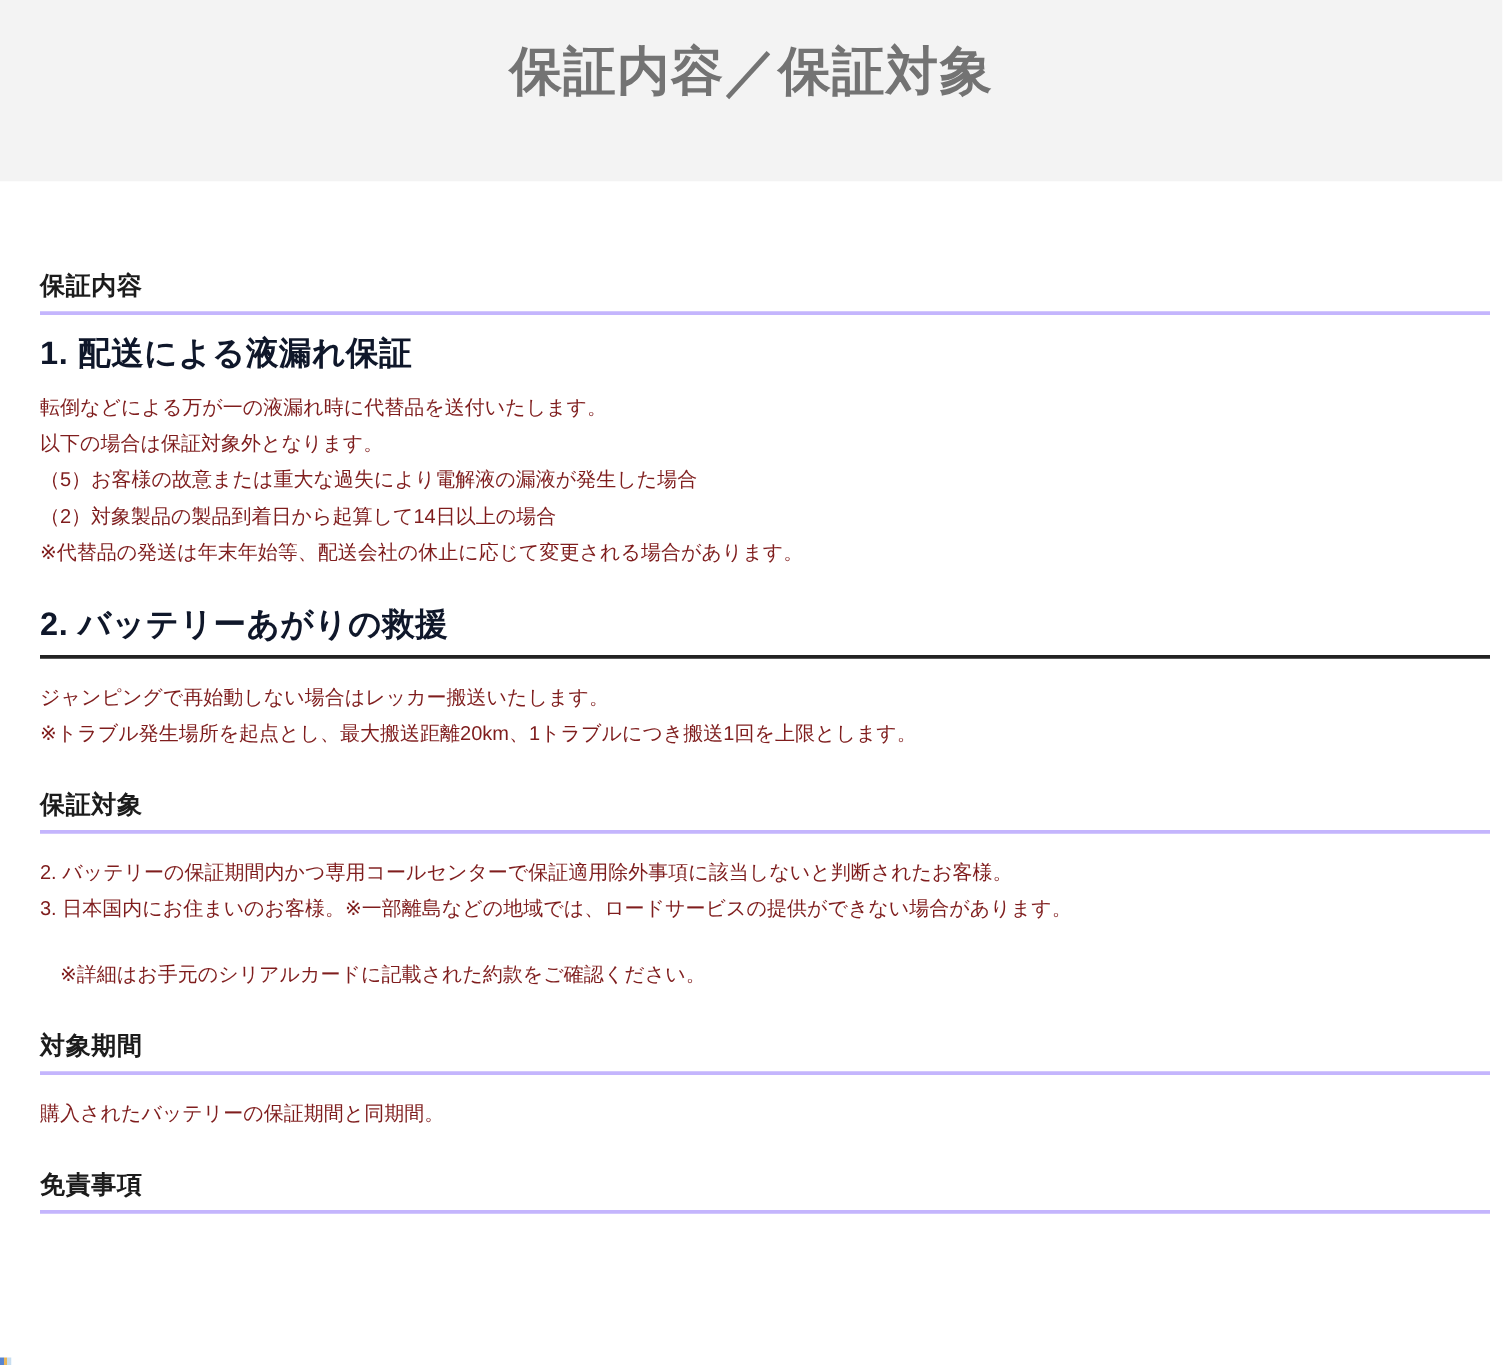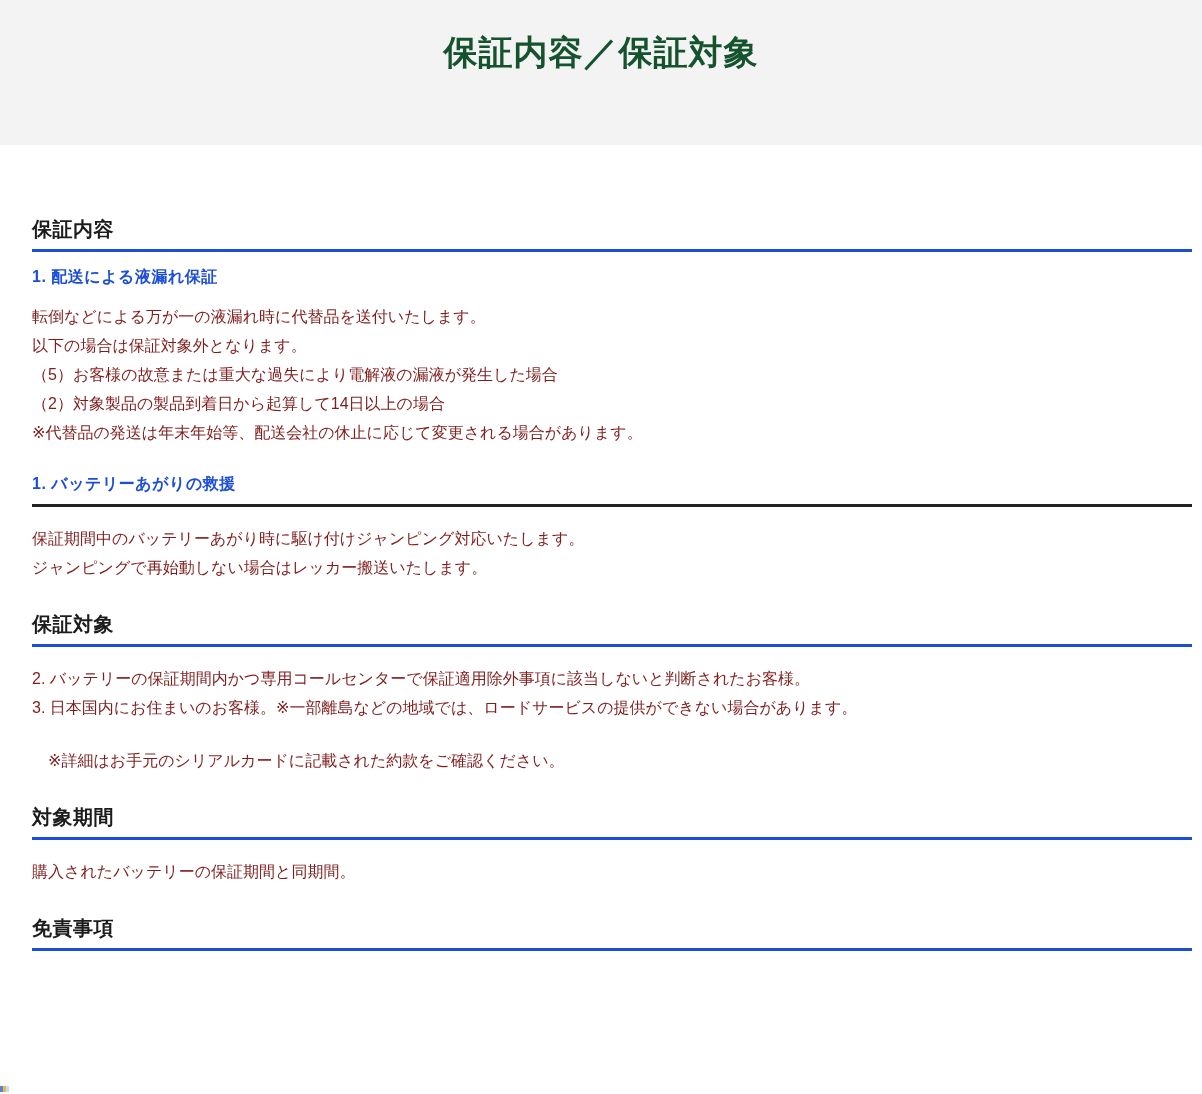--- a/index.html
+++ b/index.html
@@ -20,45 +20,45 @@
   .hero {
     height: 145px;
     background: #f3f3f3;
     display: flex;
     justify-content: center;
     align-items: flex-start;
   }
   .hero h1 {
     margin: 0;
     padding-top: 30px;
-    font-size: 34px;
+    font-size: 42px;
     line-height: 1.3;
     font-weight: bold;
-    color: #14532d;
+    color: #737373;
     letter-spacing: 1px;
   }
   
   .content {
     margin: 0 10px 0 32px;
   }
   h2.sec {
     font-size: 20px;
     font-weight: bold;
     color: #1c1c1c;
     line-height: 1;
     margin: 32px 0 0 0;
     padding-bottom: 10px;
-    border-bottom: 3px solid #1d4ed8;
+    border-bottom: 3px solid #c4b5fd;
     letter-spacing: 0.5px;
   }
   h2.sec.first { margin-top: 74px; }
   h3.sub {
-    font-size: 16px;
+    font-size: 26px;
     font-weight: bold;
-    color: #1d4ed8;
+    color: #0f172a;
     line-height: 1;
     margin: 17px 0 0 0;
     letter-spacing: 0.5px;
   }
   h3.sub.ruled {
     margin-top: 29px;
     padding-bottom: 12px;
     border-bottom: 3px solid #222222;
   }
   .para {
@@ -92,24 +92,24 @@
 
   <h3 class="sub">1. 配送による液漏れ保証</h3>
   <div class="para">
     <div class="line">転倒などによる万が一の液漏れ時に代替品を送付いたします。</div>
     <div class="line">以下の場合は保証対象外となります。</div>
     <div class="line">（5）お客様の故意または重大な過失により電解液の漏液が発生した場合</div>
     <div class="line">（2）対象製品の製品到着日から起算して14日以上の場合</div>
     <div class="line">※代替品の発送は年末年始等、配送会社の休止に応じて変更される場合があります。</div>
   </div>
 
-  <h3 class="sub ruled">1. バッテリーあがりの救援</h3>
+  <h3 class="sub ruled">2. バッテリーあがりの救援</h3>
   <div class="para">
-    <div class="line">保証期間中のバッテリーあがり時に駆け付けジャンピング対応いたします。</div>
     <div class="line">ジャンピングで再始動しない場合はレッカー搬送いたします。</div>
+    <div class="line">※トラブル発生場所を起点とし、最大搬送距離20km、1トラブルにつき搬送1回を上限とします。</div>
   </div>
 
   <h2 class="sec">保証対象</h2>
   <div class="para">
     <div class="line">2. バッテリーの保証期間内かつ専用コールセンターで保証適用除外事項に該当しないと判断されたお客様。</div>
     <div class="line">3. 日本国内にお住まいのお客様。※一部離島などの地域では、ロードサービスの提供ができない場合があります。</div>
     <div class="line indent">※詳細はお手元のシリアルカードに記載された約款をご確認ください。</div>
   </div>
 
   <h2 class="sec">対象期間</h2>

